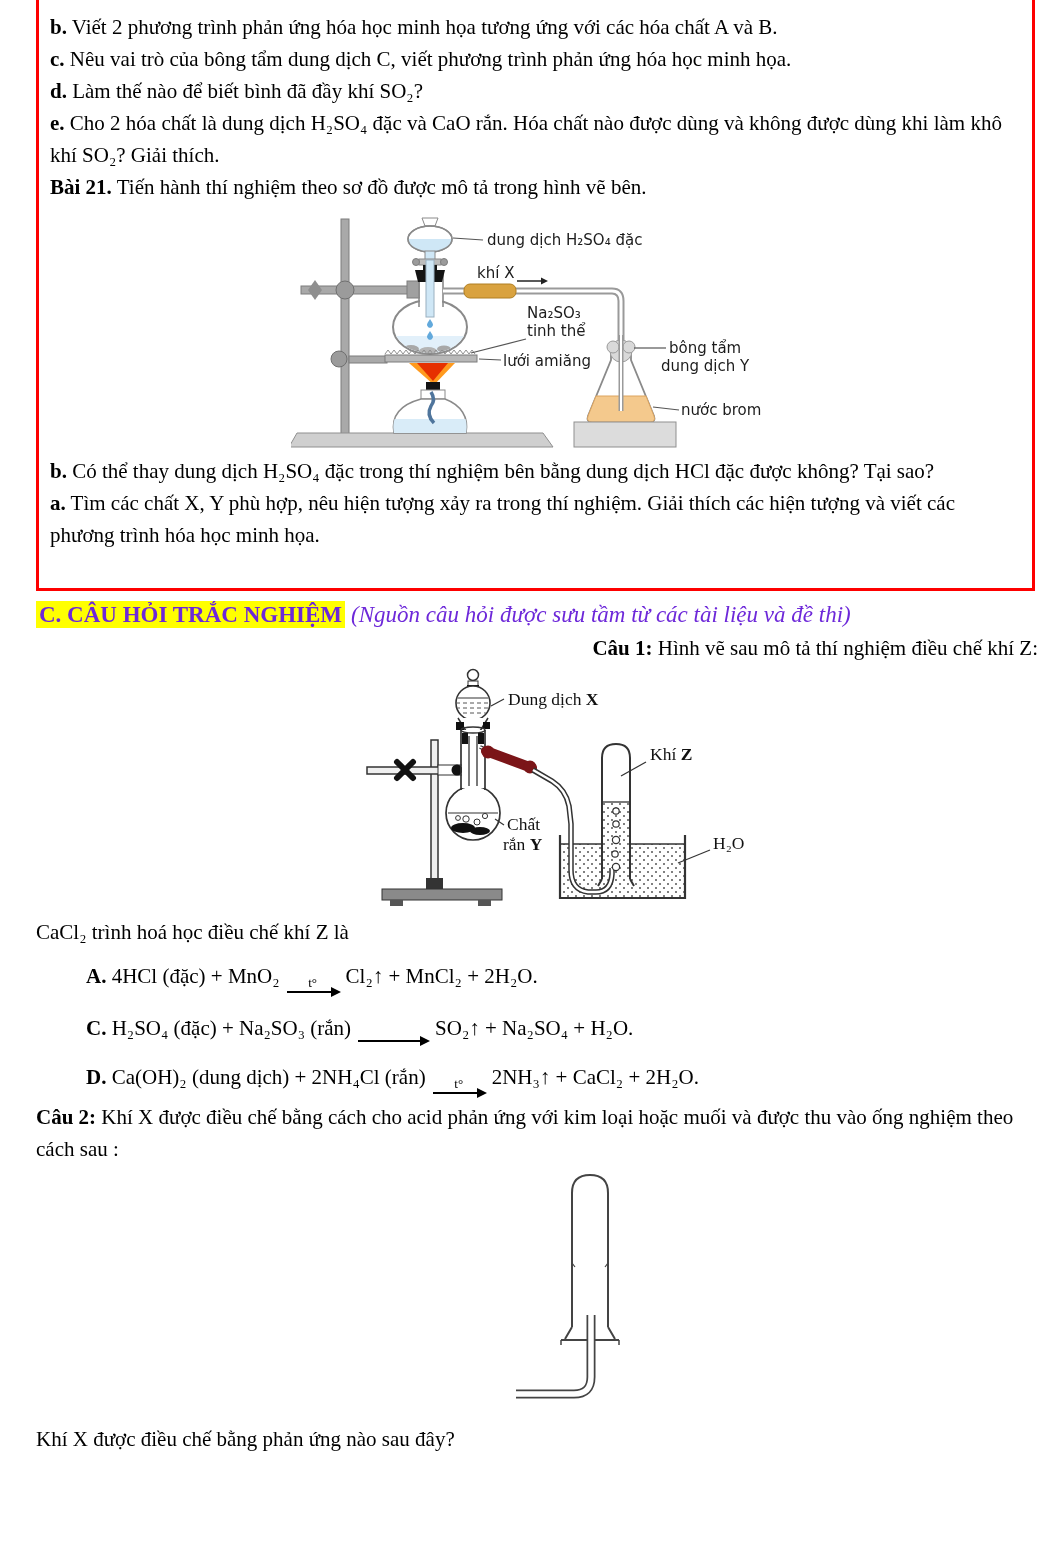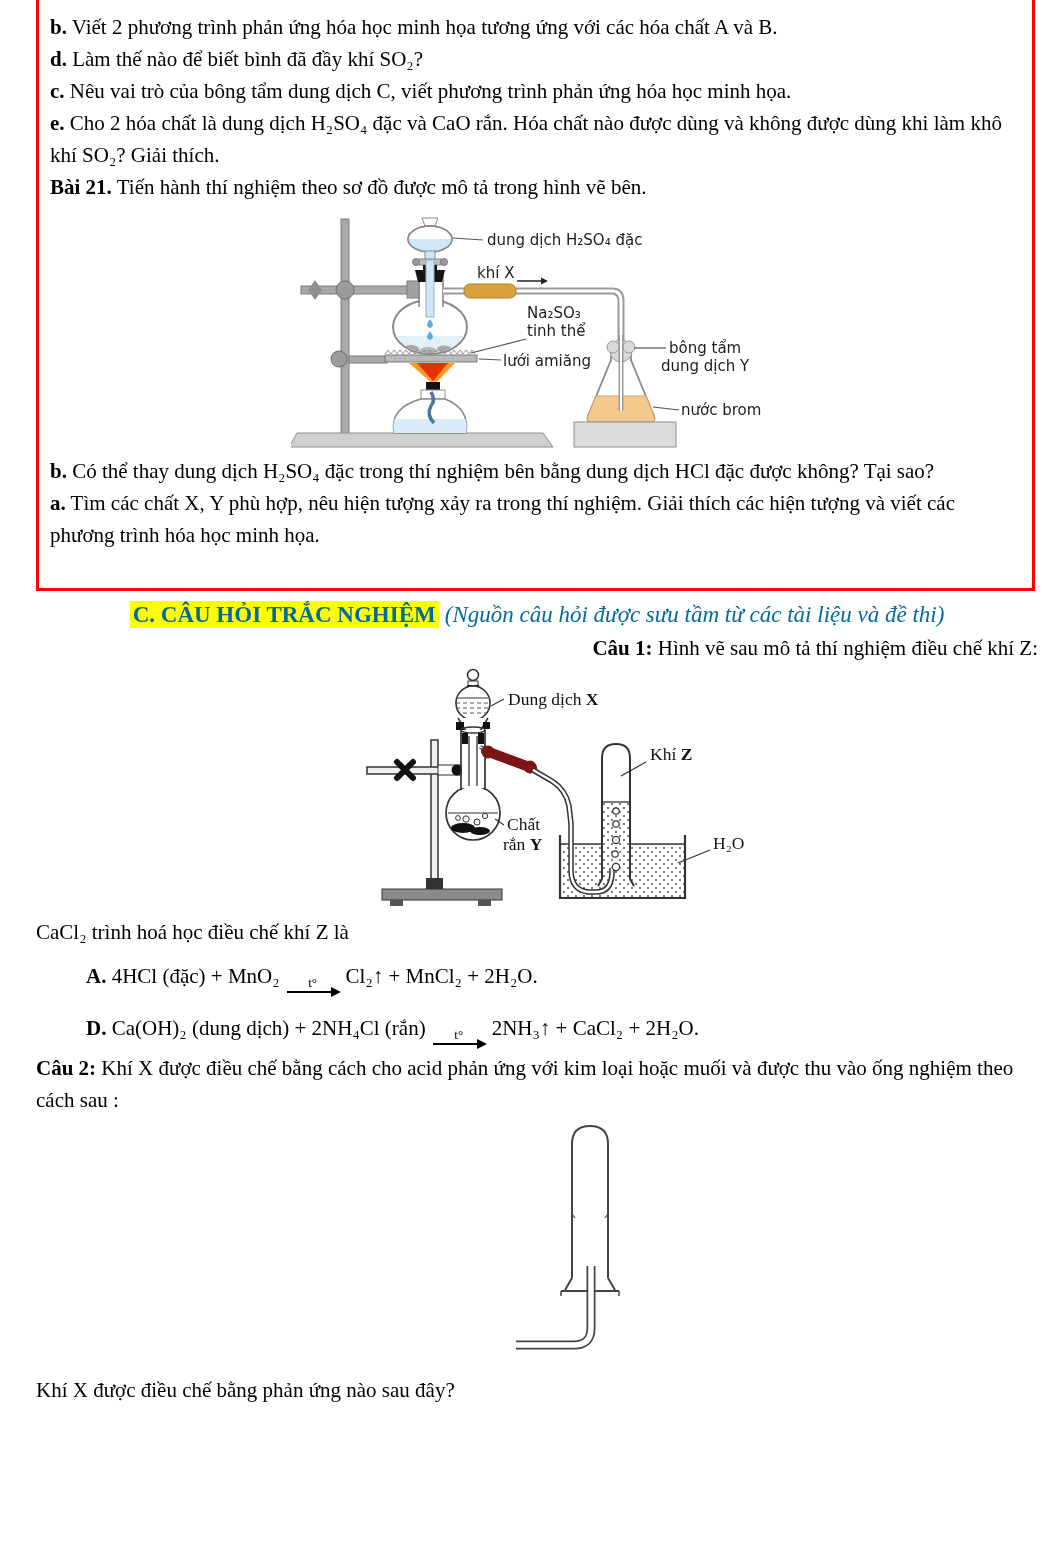--- a/index.html
+++ b/index.html
@@ -4,21 +4,21 @@
 <style>
   html,body{margin:0;padding:0;background:#fff;}
   .page{position:relative;width:1064px;height:1549px;background:#fff;overflow:hidden;
         font-family:"Liberation Serif","DejaVu Serif",serif;color:#000;}
   .red-box{position:absolute;left:36px;top:-8px;width:999px;height:599px;box-sizing:border-box;
            border:3px solid #fe0000;padding:16px 14px 0 11px;overflow:hidden;background:#fff;}
   p.line{font-size:21px;line-height:32px;margin:0;}
   p.line b{font-weight:bold;}
   .diagram1-wrap{position:relative;width:500px;height:240px;margin:12px 0 0 241px;}
   .below{position:absolute;left:36px;top:598px;width:1002px;}
-  .sec-head{font-size:23px;line-height:34px;margin:0;color:#0369a1;text-align:center;}
+  .sec-head{font-size:23px;line-height:34px;margin:0;color:#6d28d9;}
   .sec-head .hl{background:#ffff00;font-weight:bold;padding:1px 3px;}
   .sec-head .sub{font-style:italic;font-weight:normal;margin-left:6px;}
   .cau1{margin-top:4px;text-align:right;}
   .diagram2-wrap{position:relative;width:460px;height:250px;margin:2px 0 0 294px;}
   .prompt{margin:10px 0 0 50px;}
   .opt{font-size:21px;line-height:32px;margin:12px 0 0 50px;}
   .opt:first-of-type{margin-top:10px;}
   .opt b{font-weight:bold;}
   .rxn-arrow{display:inline-flex;flex-direction:column;align-items:center;vertical-align:-4px;margin:0 7px;}
   .rxn-note{font-size:13px;height:15px;line-height:15px;}
@@ -32,22 +32,22 @@
   .t1{font-family:"DejaVu Sans","Liberation Sans",sans-serif;font-size:15px;fill:#1c1c1c;}
   .t2{font-family:"Liberation Serif","DejaVu Serif",serif;font-size:17.5px;fill:#111;}
 </style>
 </head>
 <body>
 
 <div class="page">
 
   <div class="red-box">
     <p class="line"><b>b.</b><span> Viết 2 phương trình phản ứng hóa học minh họa tương ứng với các hóa chất A và B.</span></p>
+    <p class="line"><b>c.</b><span> Nêu vai trò của bông tẩm dung dịch C, viết phương trình phản ứng hóa học minh họa.</span></p>
     <p class="line"><b>d.</b><span> Làm thế nào để biết bình đã đầy khí SO₂?</span></p>
-    <p class="line"><b>c.</b><span> Nêu vai trò của bông tẩm dung dịch C, viết phương trình phản ứng hóa học minh họa.</span></p>
     <p class="line"><b>e.</b><span> Cho 2 hóa chất là dung dịch H₂SO₄ đặc và CaO rắn. Hóa chất nào được dùng và không được dùng khi làm khô khí SO₂? Giải thích.</span></p>
     <p class="line"><b>Bài 21.</b><span> Tiến hành thí nghiệm theo sơ đồ được mô tả trong hình vẽ bên.</span></p>
 
     <div class="diagram1-wrap">
       <svg width="500" height="240" viewBox="0 0 500 240">
         <defs>
           <clipPath id="bulbclip">
               <ellipse cx="139" cy="112" rx="36" ry="26"></ellipse>
             </clipPath>
           <clipPath id="lampclip">
@@ -273,20 +273,24 @@
         </g>
       </svg>
     </div>
 
     <p class="line prompt">CaCl₂ trình hoá học điều chế khí Z là</p>
 
     <p class="opt"><b>A.</b><span> 4HCl (đặc) + MnO₂</span><span class="rxn-arrow">
           <span class="rxn-note">t°</span>
           <span class="rxn-line"></span>
         </span><span>Cl₂↑ + MnCl₂ + 2H₂O.</span></p>
+    <p class="opt"><b>C.</b><span> H₂SO₄ (đặc) + Na₂SO₃ (rắn)</span><span class="rxn-arrow">
+          <span class="rxn-note"></span>
+          <span class="rxn-line"></span>
+        </span><span>SO₂↑ + Na₂SO₄ + H₂O.</span></p>
     <p class="opt"><b>D.</b><span> Ca(OH)₂ (dung dịch) + 2NH₄Cl (rắn)</span><span class="rxn-arrow">
           <span class="rxn-note">t°</span>
           <span class="rxn-line"></span>
         </span><span>2NH₃↑ + CaCl₂ + 2H₂O.</span></p>
 
     <p class="line cau2"><b>Câu 2:</b><span> Khí X được điều chế bằng cách cho acid phản ứng với kim loại hoặc muối và được thu vào ống nghiệm theo cách sau :</span></p>
 
     <div class="diagram3-wrap">
       <svg width="240" height="258" viewBox="0 0 240 258">
         <g>

